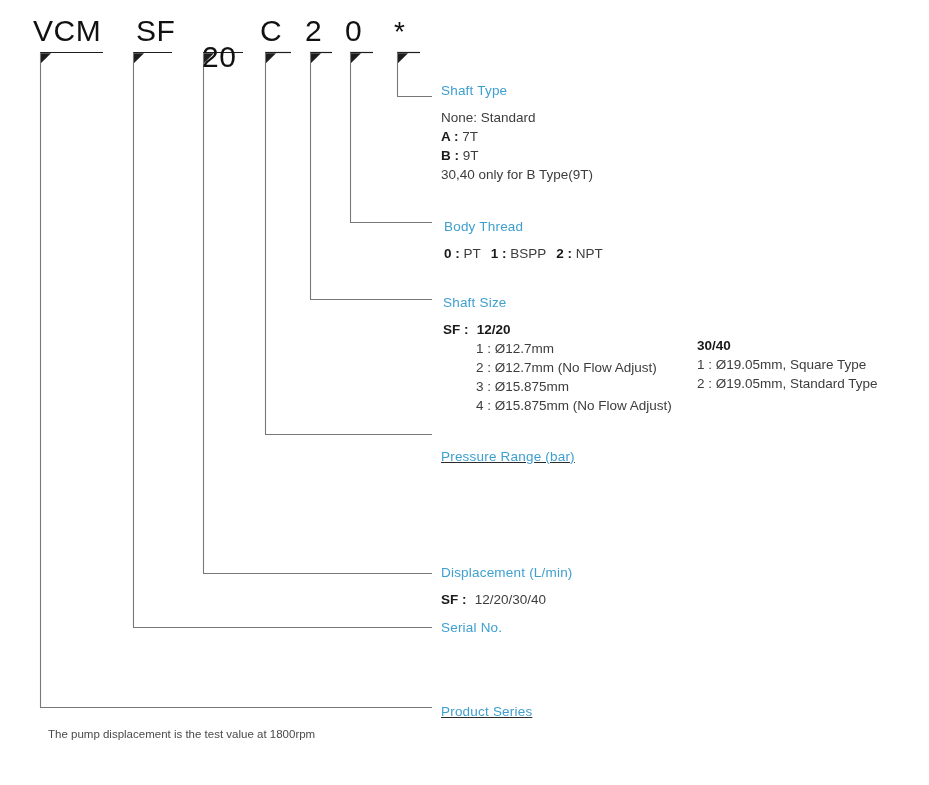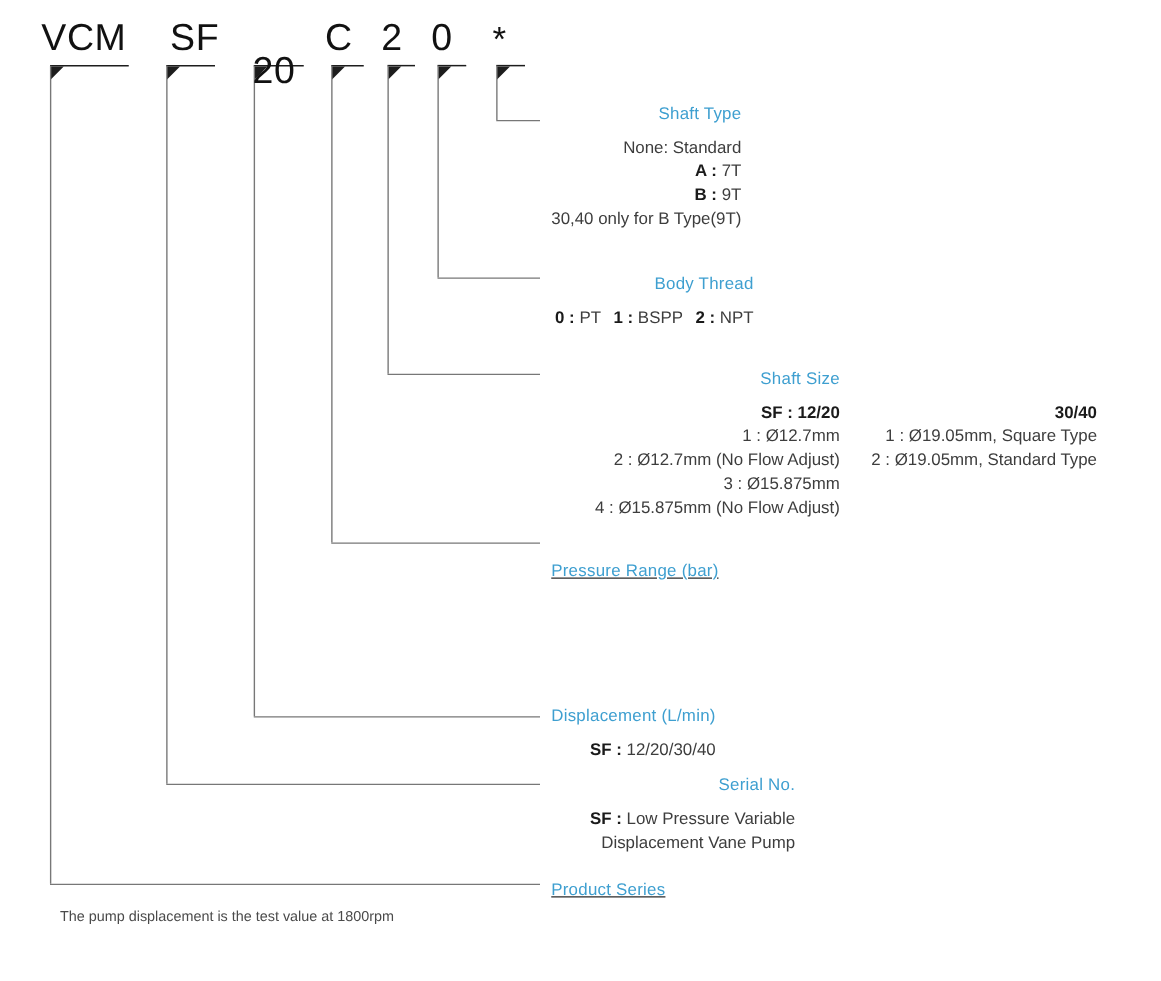--- a/index.html
+++ b/index.html
@@ -43,21 +43,20 @@
     line-height: 1;
   }
   .code-token.asterisk {
     font-size: 28px;
   }
 
   
   .callout {
     position: absolute;
     white-space: nowrap;
-    text-align: right;
   }
   .callout-title {
     font-size: 13.5px;
     color: #3e9fd0;
     letter-spacing: 0.2px;
     line-height: 1.2;
     white-space: nowrap;
   }
   .callout-body {
     margin-top: 9px;
@@ -181,41 +180,37 @@
         <div class="callout-title">Shaft Size</div>
         <div class="callout-body">
           <div class="line"><span class="lbl">SF :</span><span class="b"> 12/20</span></div>
           <div class="line indent">1 : Ø12.7mm</div>
           <div class="line indent">2 : Ø12.7mm   (No Flow Adjust)</div>
           <div class="line indent">3 : Ø15.875mm</div>
           <div class="line indent">4 : Ø15.875mm   (No Flow Adjust)</div>
         </div>
       </div>
       <div class="callout col2" style="left: 697px; top: 320px;">
-        <div class="callout-body" style="margin-top: 0px;">
+        <div class="callout-body" style="margin-top: 16px;">
           <div class="line b">30/40</div>
           <div class="line">1 : Ø19.05mm, Square Type</div>
           <div class="line">2 : Ø19.05mm, Standard Type</div>
         </div>
       </div>
       <div class="callout" style="left: 441px; top: 449px; text-decoration: underline;">
         <div class="callout-title">Pressure Range (bar)</div>
       </div>
       <div class="callout" style="left: 441px; top: 565px;">
         <div class="callout-title">Displacement (L/min)</div>
         <div class="callout-body">
           <div class="line"><span class="lbl">SF :</span><span> 12/20/30/40</span></div>
         </div>
       </div>
       <div class="callout" style="left: 441px; top: 620px;">
         <div class="callout-title">Serial No.</div>
-        <div class="callout-body">
-          <div class="line"><span class="lbl">SF :</span><span> Low Pressure Variable</span></div>
-          <div class="line hang">Displacement Vane Pump</div>
-        </div>
       </div>
       <div class="callout" style="left: 441px; top: 704px; text-decoration: underline;">
         <div class="callout-title">Product Series</div>
       </div>
     </div>
 
   <div class="footnote" style="left: 48px; top: 728px;">The pump displacement is the test value at 1800rpm</div>
 
 </div>
 

